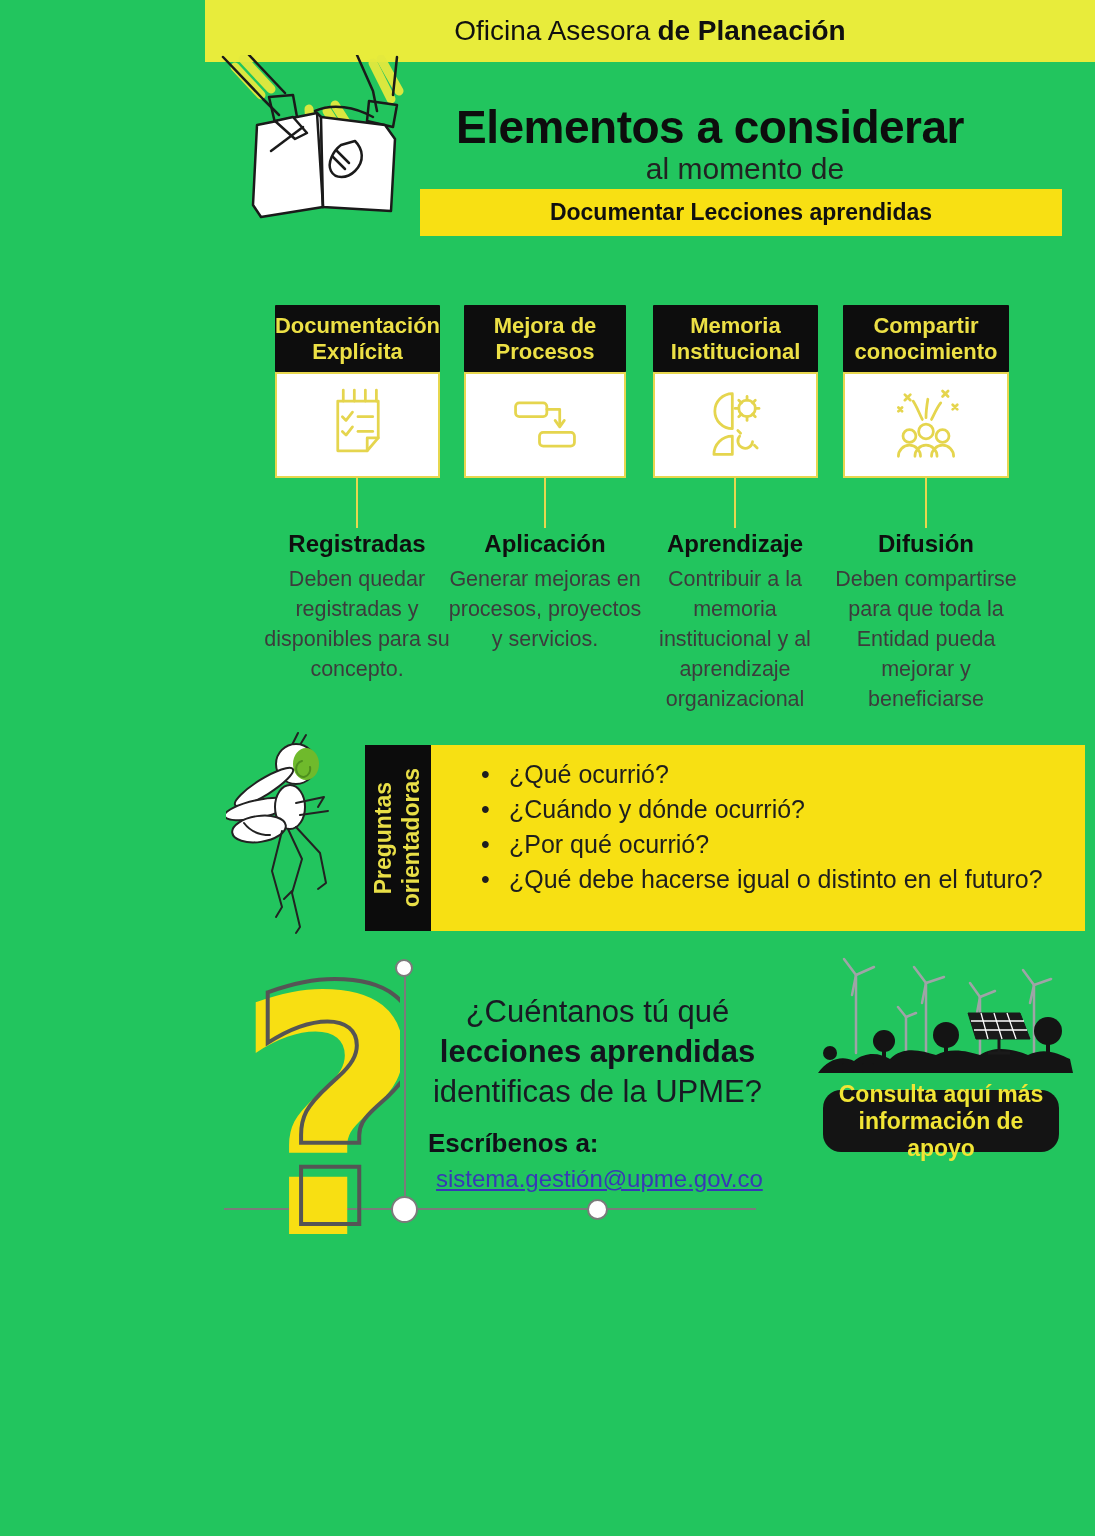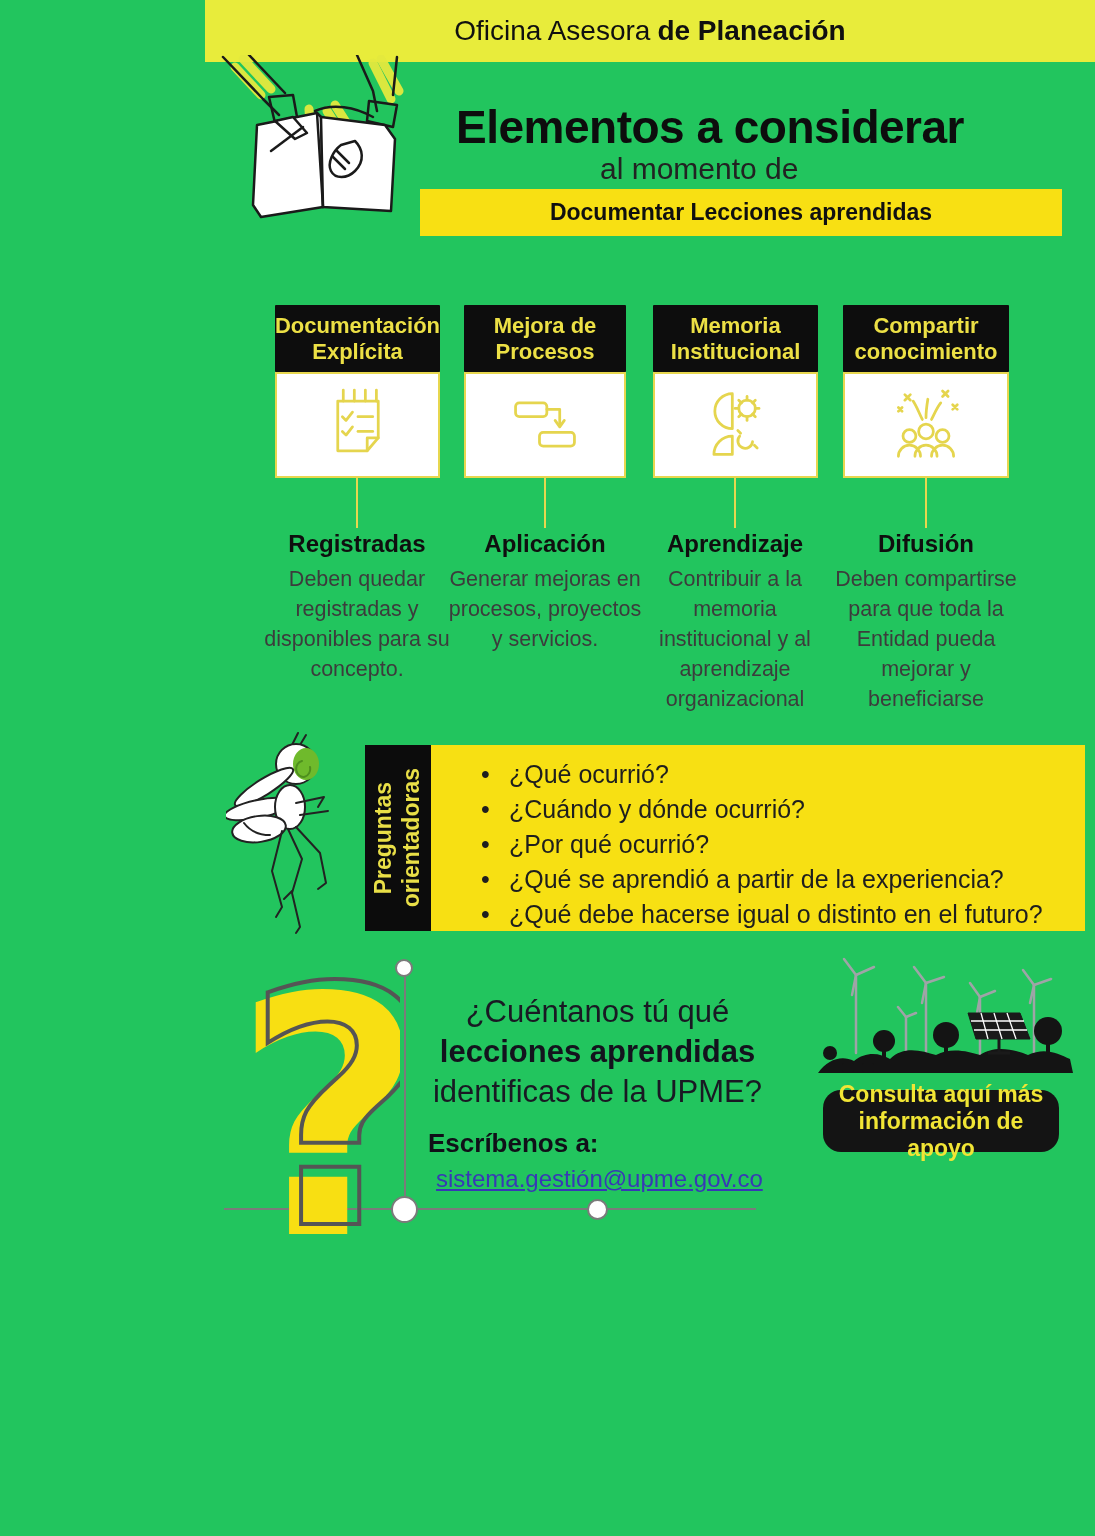--- a/index.html
+++ b/index.html
@@ -10,21 +10,21 @@
   .banner{position:absolute;left:205px;top:0;width:890px;height:62px;background:#e8ec3b;
           display:flex;align-items:center;justify-content:center;font-size:28px;color:#101010;}
   .banner b{margin-left:7px;}
 
   
   .hands{position:absolute;left:205px;top:55px;}
 
   
   .title-main{position:absolute;left:410px;top:100px;width:600px;text-align:center;
               font-size:46px;font-weight:800;letter-spacing:-0.5px;color:#0d0d0d;}
-  .title-sub{position:absolute;left:600px;top:152px;width:290px;text-align:left;
+  .title-sub{position:absolute;left:600px;top:152px;width:290px;text-align:center;
              font-size:30px;color:#222;}
   .title-highlight{position:absolute;left:420px;top:189px;width:642px;height:47px;background:#f8e013;
                    display:flex;align-items:center;justify-content:center;
                    font-size:23px;font-weight:bold;color:#101010;}
 
   
   .pillar-header{position:absolute;top:305px;height:67px;background:#0d0d0d;border-radius:1px;
                  display:flex;align-items:center;justify-content:center;text-align:center;
                  font-size:22px;font-weight:bold;color:#ece045;line-height:1.15;padding:0 6px;box-sizing:border-box;}
   .pillar-iconbox{position:absolute;top:372px;height:106px;background:#fff;border:2px solid #e7d74f;
@@ -235,21 +235,20 @@
     <div class="qtab-inner">
       <span>Preguntas</span>
       <span>orientadoras</span>
     </div>
   </div>
   <div class="qbox">
     <ul>
       <li>¿Qué ocurrió?</li>
       <li>¿Cuándo y dónde ocurrió?</li>
       <li>¿Por qué ocurrió?</li>
-      <li>¿Qué se aprendió a partir de la experiencia?</li>
       <li>¿Qué debe hacerse igual o distinto en el futuro?</li>
     </ul>
   </div>
 
   <div class="hline"></div>
   <div class="vline"></div>
 
   <svg class="qmark" width="175" height="275" viewBox="0 0 175 275">
     <text x="8" y="262" font-family="DejaVu Sans, sans-serif" font-weight="bold" font-size="330" fill="#f8df12">?</text>
     <text x="20" y="252" font-family="DejaVu Sans, sans-serif" font-weight="bold" font-size="330" fill="none" stroke="#555555" stroke-width="4">?</text>

